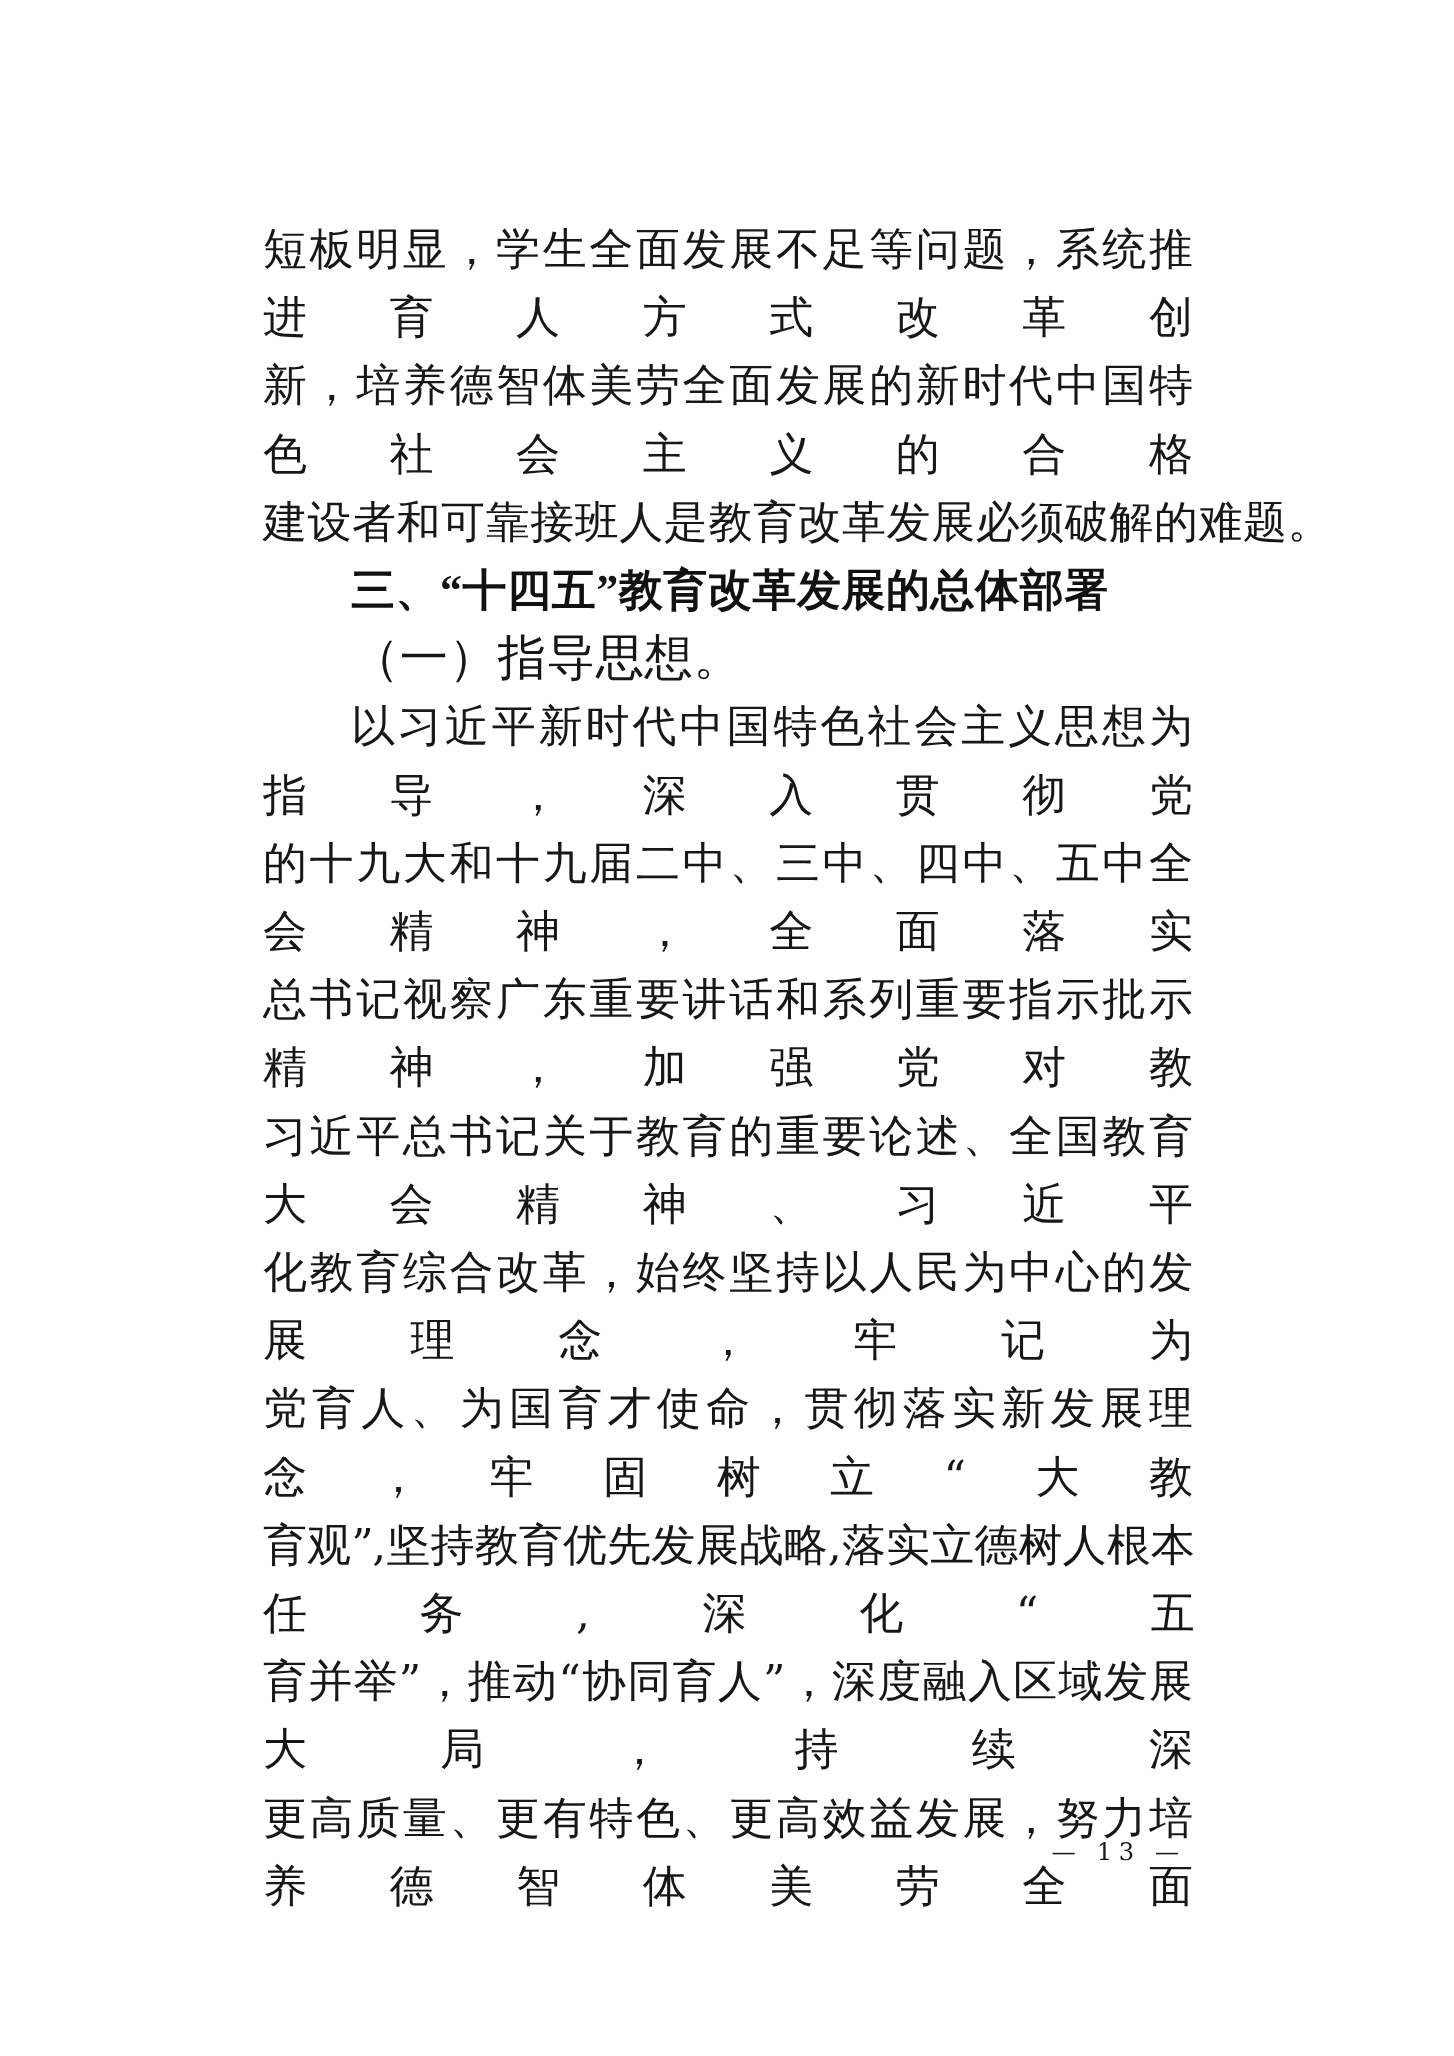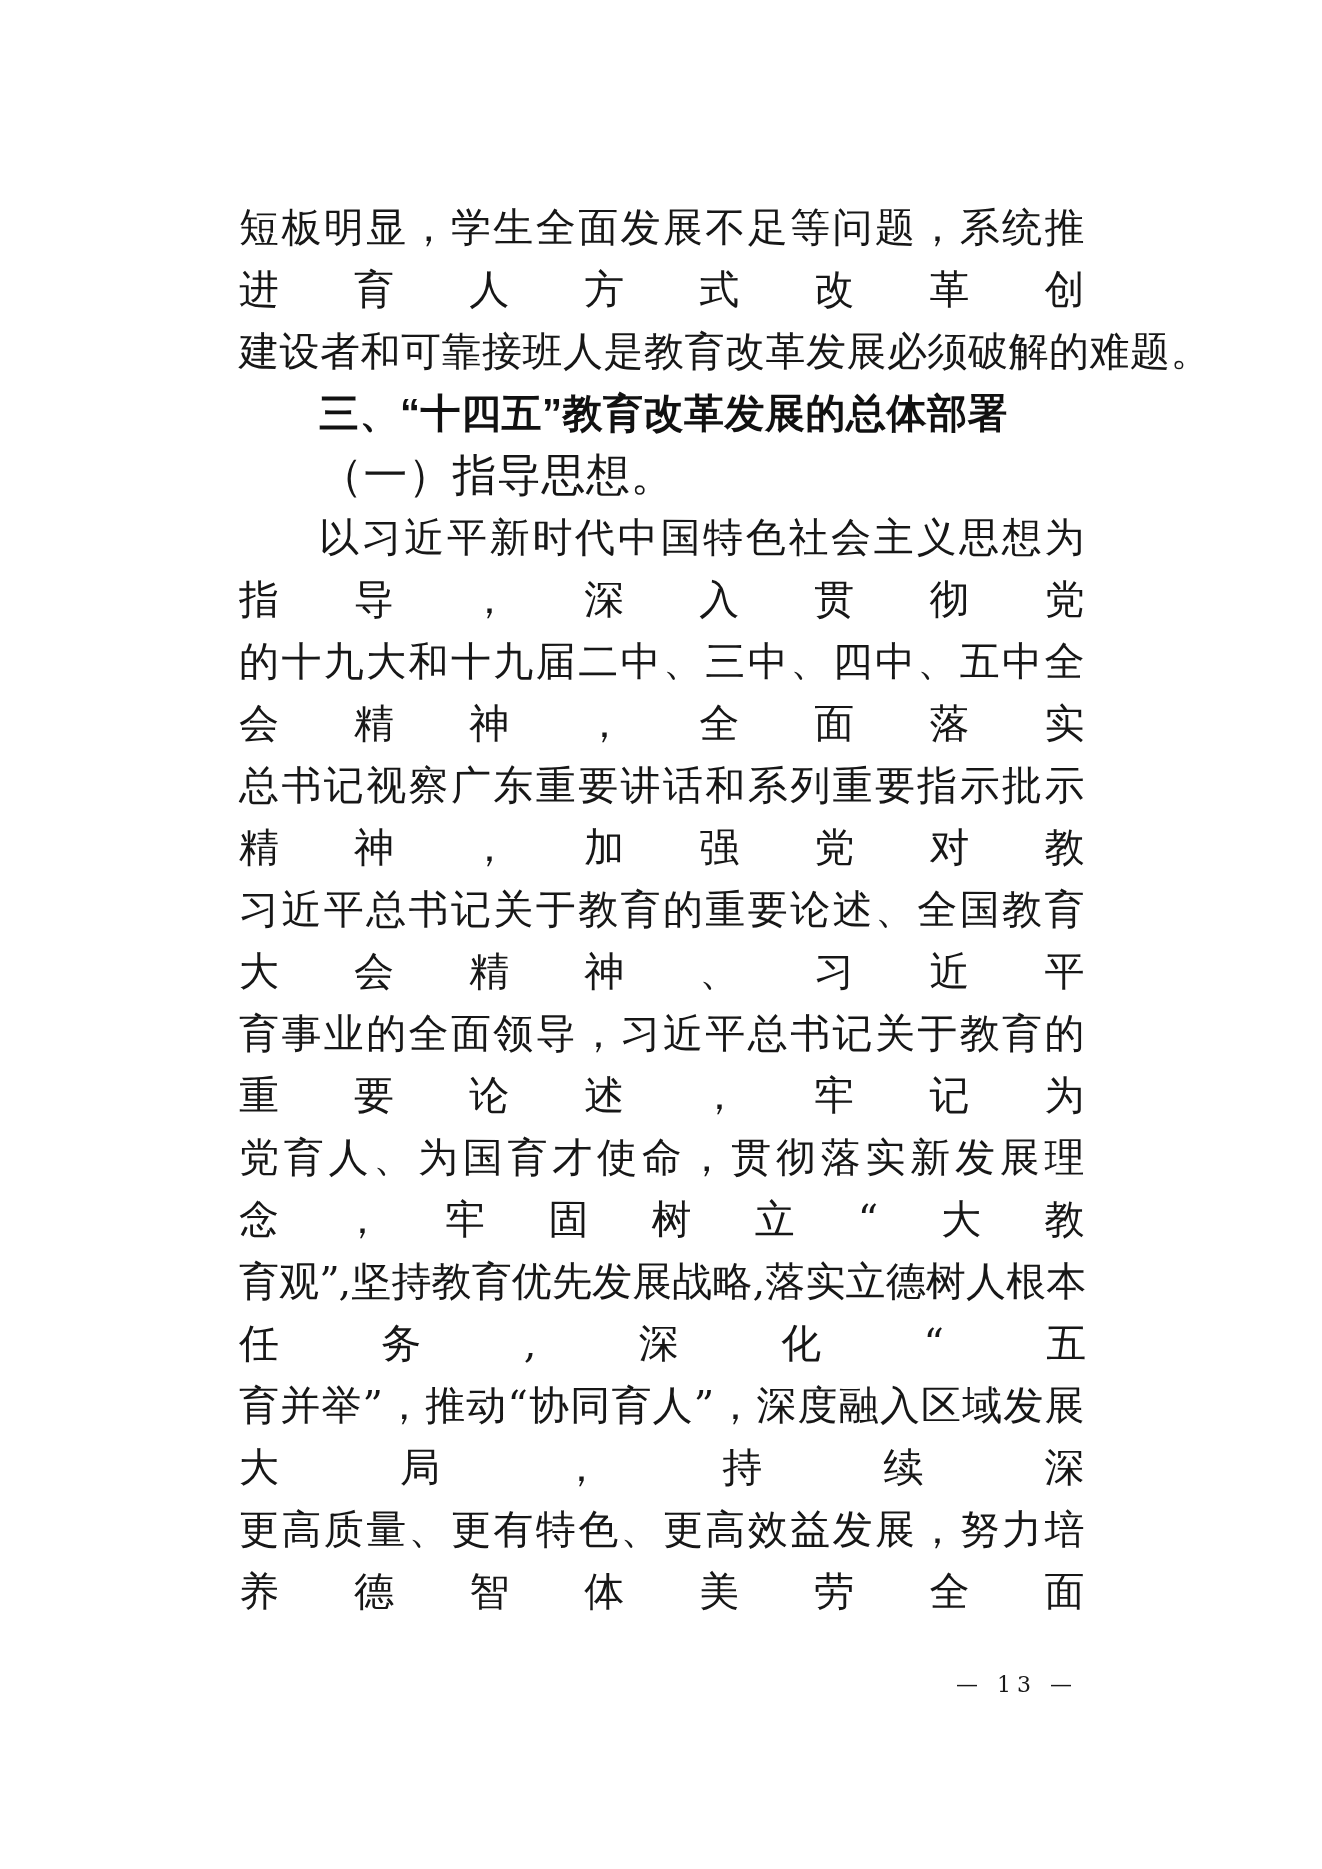--- a/index.html
+++ b/index.html
@@ -49,21 +49,21 @@
 
   
   .heading {
     font-size: 40px;
     line-height: 62px;
     font-weight: 700;
     text-indent: 80px;
     letter-spacing: 0.5px;
     white-space: pre;
     color: #111111;
-    font-family: Liberation Sans, sans-serif;
+    font-family: Liberation Serif, serif;
   }
 
   
   .subheading {
     font-size: 44px;
     line-height: 62px;
     text-indent: 80px;
     letter-spacing: 0.5px;
     white-space: pre;
     color: #171717;
@@ -90,33 +90,34 @@
 </style>
 </head>
 <body>
 
 <div class="page">
 
   <div class="body-col">
 
     <div>
       <div class="line justify">短板明显，学生全面发展不足等问题，系统推进育人方式改革创</div>
+      <div class="line justify">新，培养德智体美劳全面发展的新时代中国特色社会主义的合格</div>
       <div class="line">建设者和可靠接班人是教育改革发展必须破解的难题。</div>
     </div>
 
     <div class="heading">三、“十四五”教育改革发展的总体部署</div>
 
     <div class="subheading">（一）指导思想。</div>
 
     <div>
       <div class="line justify indent2">以习近平新时代中国特色社会主义思想为指导，深入贯彻党</div>
       <div class="line justify">的十九大和十九届二中、三中、四中、五中全会精神，全面落实</div>
       <div class="line justify">总书记视察广东重要讲话和系列重要指示批示精神，加强党对教</div>
       <div class="line justify">习近平总书记关于教育的重要论述、全国教育大会精神、习近平</div>
-      <div class="line justify">育事业的全面领导，习近平总书记关于教育的重要论述，牢记为</div>
+      <div class="line justify">化教育综合改革，始终坚持以人民为中心的发展理念，牢记为</div>
       <div class="line justify">党育人、为国育才使命，贯彻落实新发展理念，牢固树立“大教</div>
       <div class="line justify tight">育观”,坚持教育优先发展战略,落实立德树人根本任务,深化“五</div>
       <div class="line justify">育并举”，推动“协同育人”，深度融入区域发展大局，持续深</div>
       <div class="line justify">更高质量、更有特色、更高效益发展，努力培养德智体美劳全面</div>
 
     </div>
 
   </div>
 
   <div class="footer">

